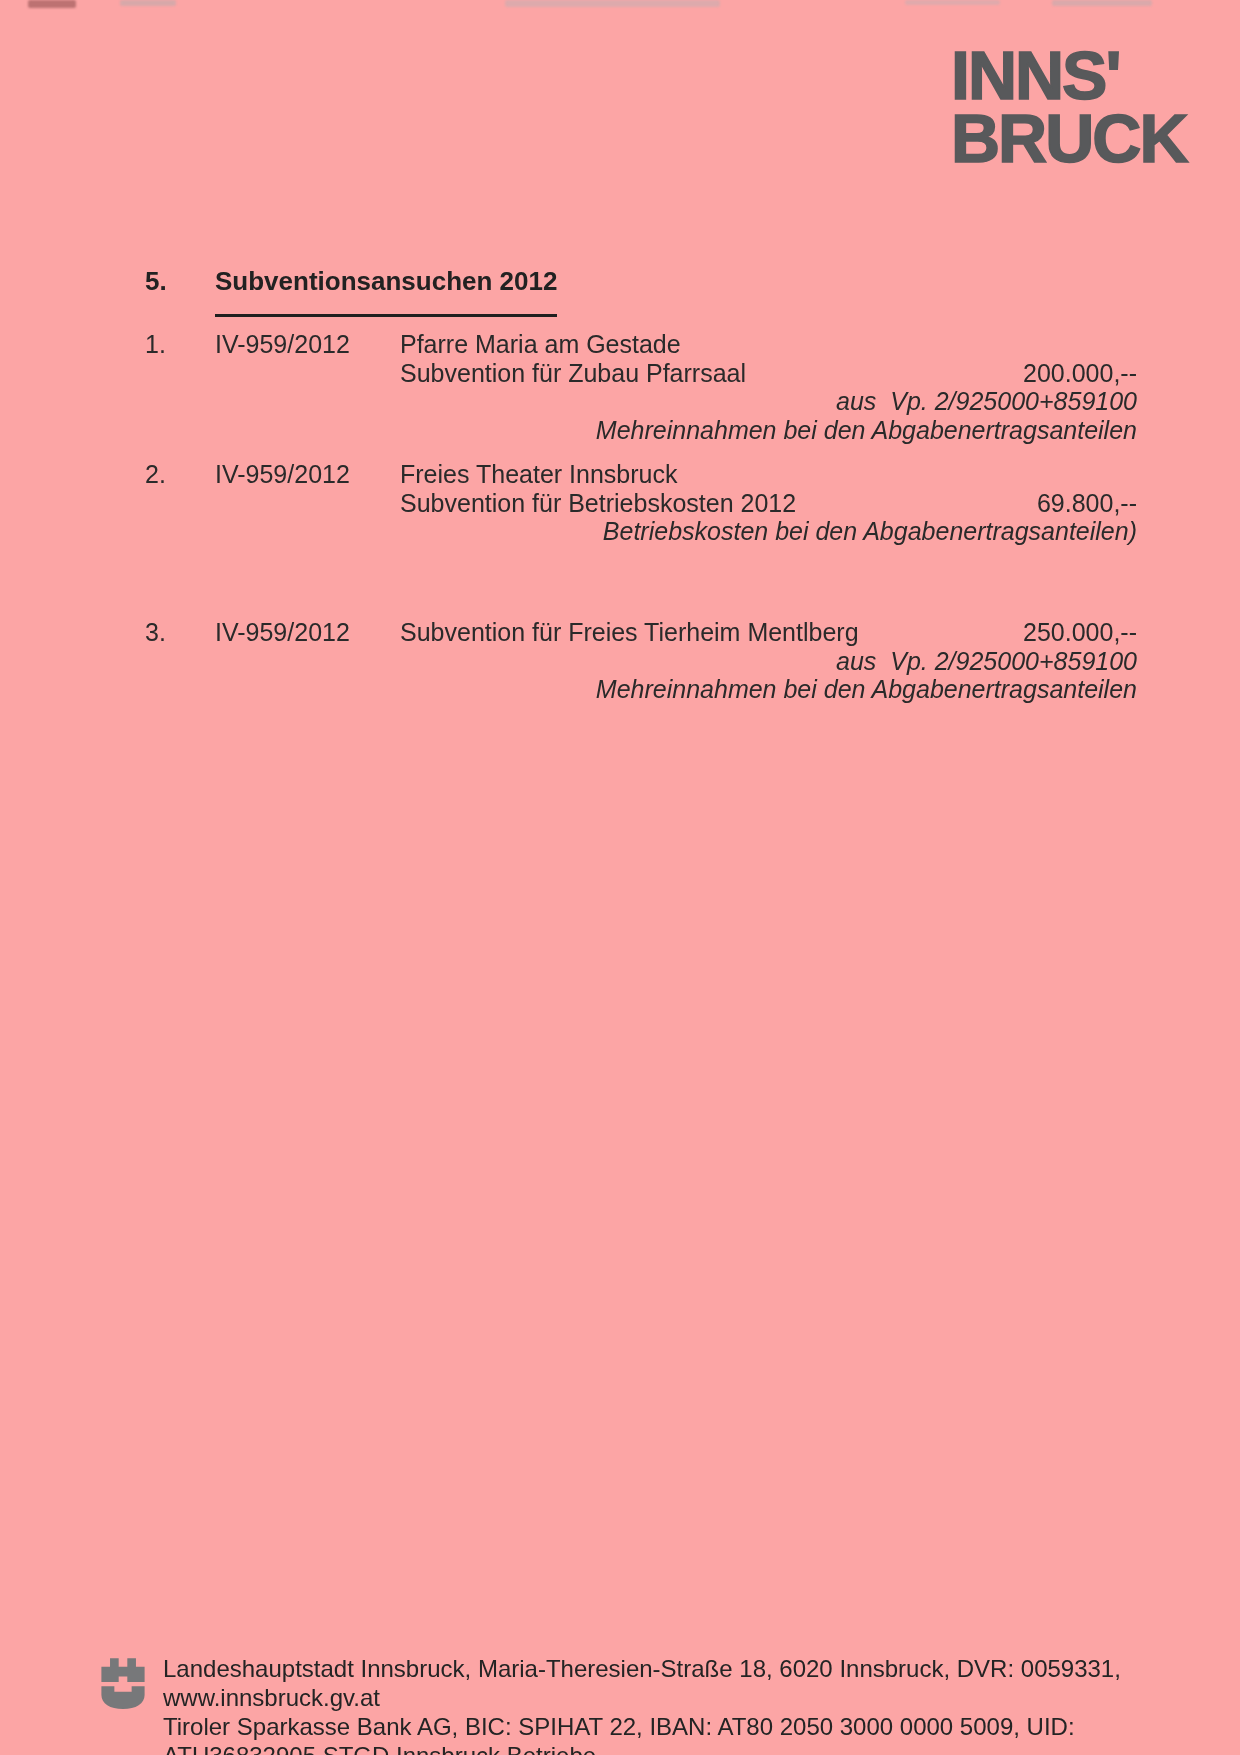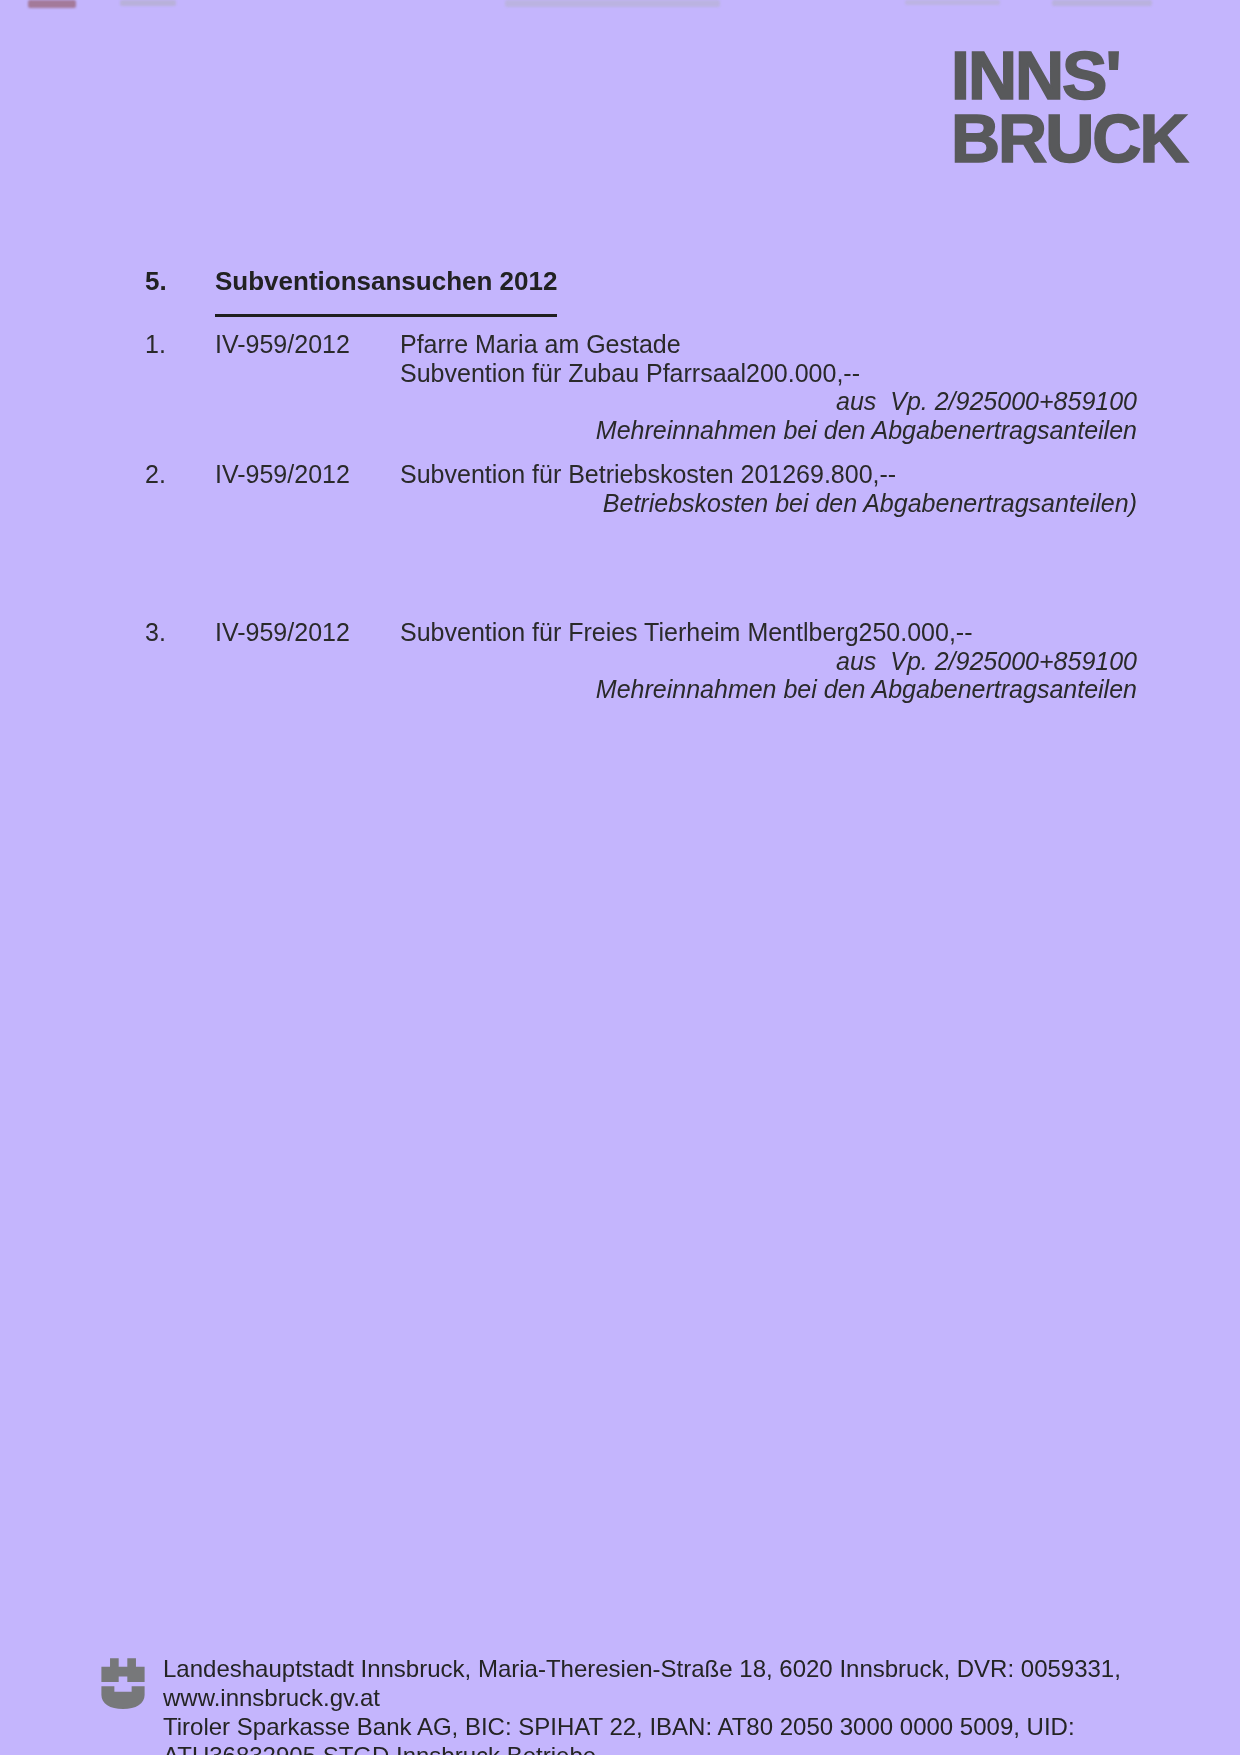--- a/index.html
+++ b/index.html
@@ -2,21 +2,21 @@
 <html><head>
 <meta charset="utf-8">
 <style>
   html,body{margin:0;padding:0;}
   body{
     width:1240px;height:1755px;position:relative;overflow:hidden;
     background:#ffffff;
     font-family:"Liberation Sans","DejaVu Sans",sans-serif;
     color:#262626;
   }
-  .page{position:absolute;inset:0;background:#c4b5fd;}
+  .page{position:absolute;inset:0;background:#fca5a5;}
 
   
   .artifact{position:absolute;filter:blur(1px);border-radius:2px;}
   .a1{left:28px;top:0;width:48px;height:8px;background:rgba(137,72,72,.55);}
   .a2{left:120px;top:0;width:56px;height:6px;background:rgba(170,172,176,.45);}
   .a3{left:505px;top:0;width:215px;height:7px;background:rgba(175,178,182,.40);}
   .a4{left:905px;top:0;width:95px;height:5px;background:rgba(178,180,184,.38);}
   .a5{left:1052px;top:0;width:100px;height:6px;background:rgba(172,174,178,.42);}
 
   
@@ -34,21 +34,21 @@
 
   
   .item{
     position:absolute;left:145px;width:992px;
     display:grid;grid-template-columns:70px 185px 1fr;
     font-size:25px;line-height:28.5px;color:#2a2a2a;
   }
   .item-1{top:330px;}
   .item-2{top:460px;}
   .item-3{top:618px;}
-  .purpose-row{display:flex;}
+  .purpose-row{display:flex;justify-content:space-between;}
   .detail{text-align:right;white-space:pre;font-style:italic;}
 
   
   .footer-icon{position:absolute;left:98px;top:1656px;width:50px;height:54px;}
   .footer-text{
     position:absolute;left:163px;top:1654px;width:1000px;
     font-size:24px;line-height:29px;color:#242424;
   }
 </style>
 </head>
@@ -80,20 +80,21 @@
       </div>
       <div class="detail">aus  Vp. 2/925000+859100</div>
       <div class="detail">Mehreinnahmen bei den Abgabenertragsanteilen</div>
     </div>
   </div>
 
   <div class="item item-2">
     <div>2.</div>
     <div>IV-959/2012</div>
     <div>
+      <div>Freies Theater Innsbruck</div>
       <div class="purpose-row">
         <span>Subvention für Betriebskosten 2012</span>
         <span>69.800,--</span>
       </div>
       <div class="detail">Betriebskosten bei den Abgabenertragsanteilen)</div>
     </div>
   </div>
 
   <div class="item item-3">
     <div>3.</div>

